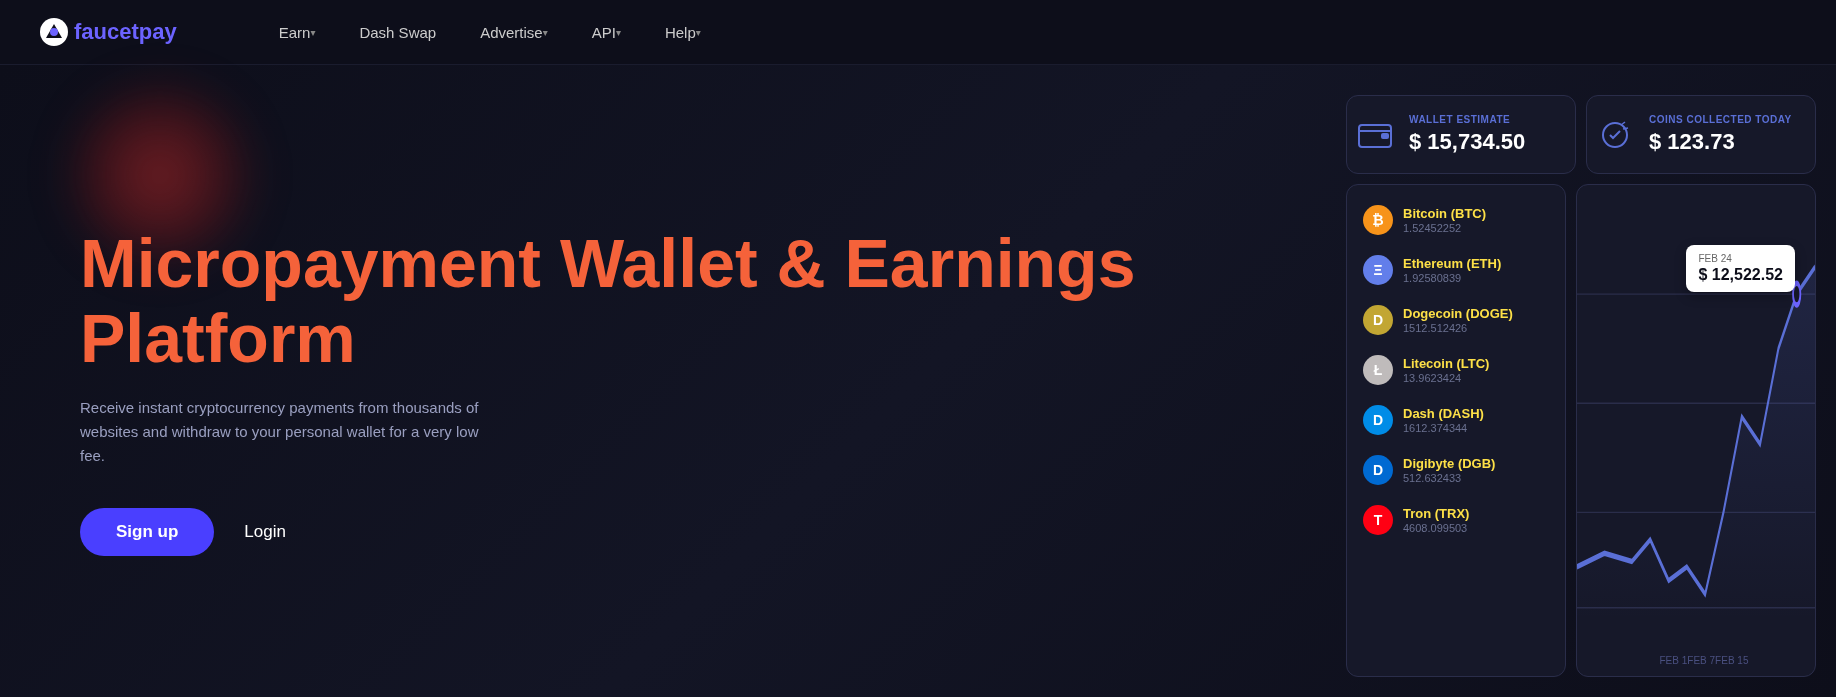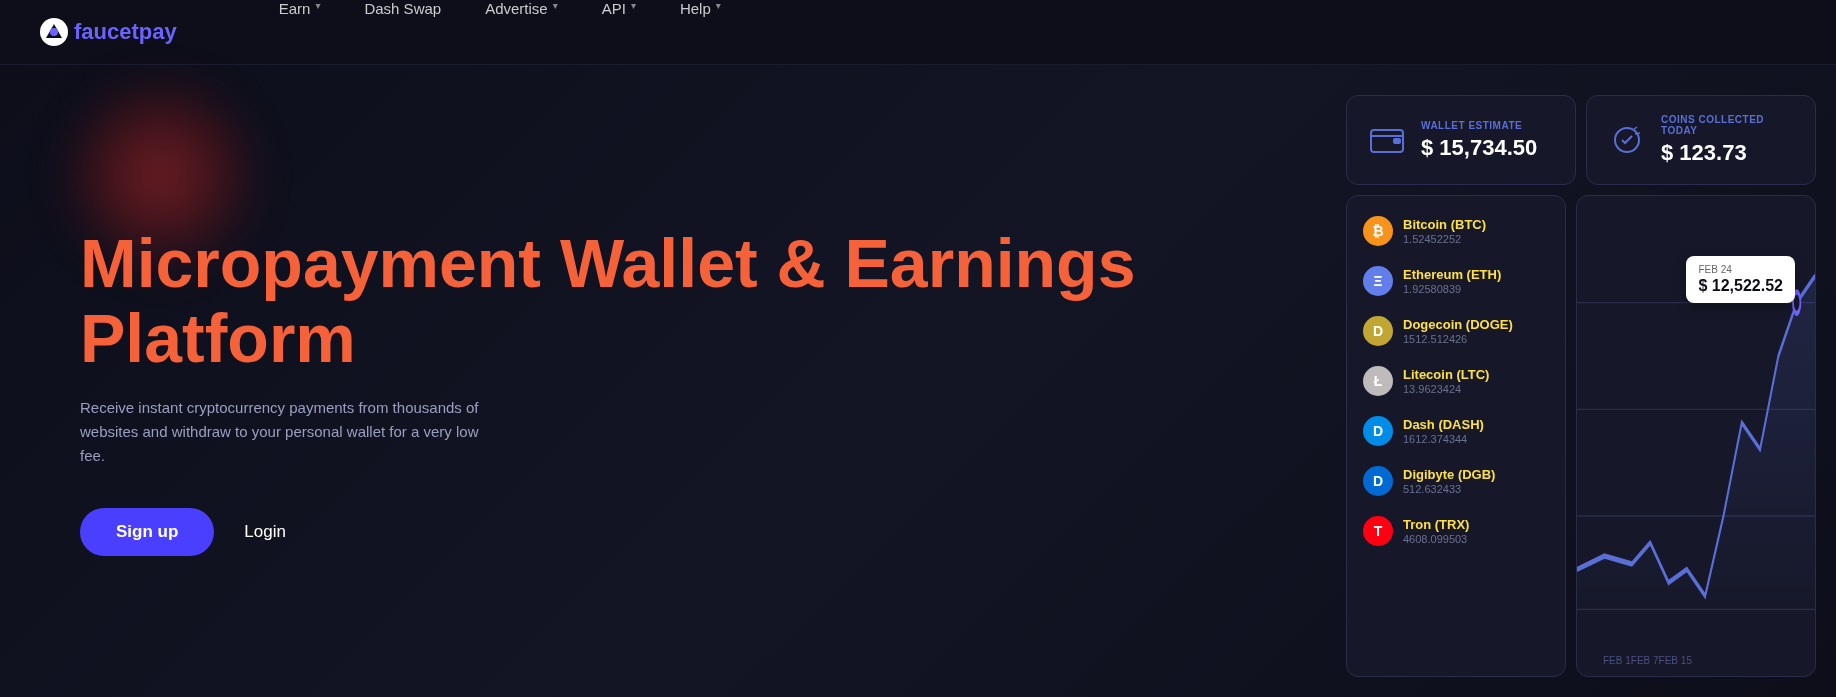--- a/index.html
+++ b/index.html
@@ -48,22 +48,21 @@
       color: #6c63ff;
     }
     .nav-items {
       display: flex;
       align-items: center;
       gap: 0;
       flex: 1;
     }
     .nav-item {
       display: flex;
-      align-items: flex-start;
-      gap: 5px;
+      align-items: center;
       padding: 0 22px;
       height: 65px;
       cursor: pointer;
       color: #ccc;
       font-size: 15px;
       font-weight: 500;
       text-decoration: none;
       transition: color 0.2s;
     }
     .nav-item .chevron {
@@ -189,21 +188,21 @@
     
     .stat-cards {
       display: flex;
       gap: 10px;
     }
     .stat-card {
       flex: 1;
       background: #161829;
       border: 1px solid #2a2d4a;
       border-radius: 12px;
-      padding: 18px 20px;
+      padding: 18px 8px;
       display: flex;
       align-items: center;
       gap: 14px;
     }
     .stat-icon {
       width: 40px;
       height: 40px;
       color: #6c63ff;
       flex-shrink: 0;
     }
@@ -301,21 +300,21 @@
     .chart-svg {
       width: 100%;
       height: 100%;
     }
     .chart-labels {
       position: absolute;
       bottom: 10px;
       left: 16px;
       right: 0;
       display: flex;
-      justify-content: flex-start;
+      justify-content: center;
       padding: 0 10px;
     }
     .chart-label {
       font-size: 10px;
       color: #4a5080;
     }
   </style>
 </head>
 <body>
 

